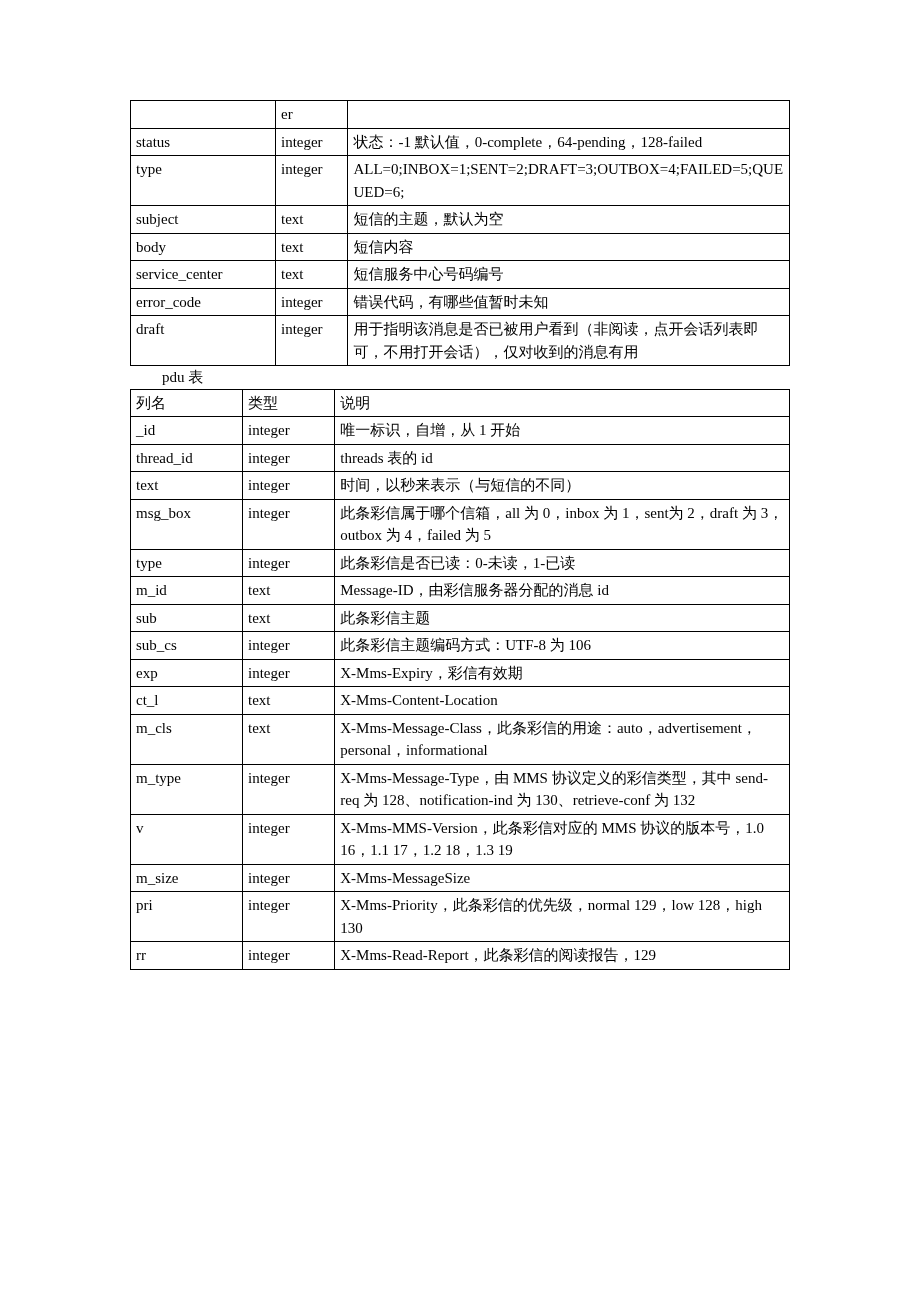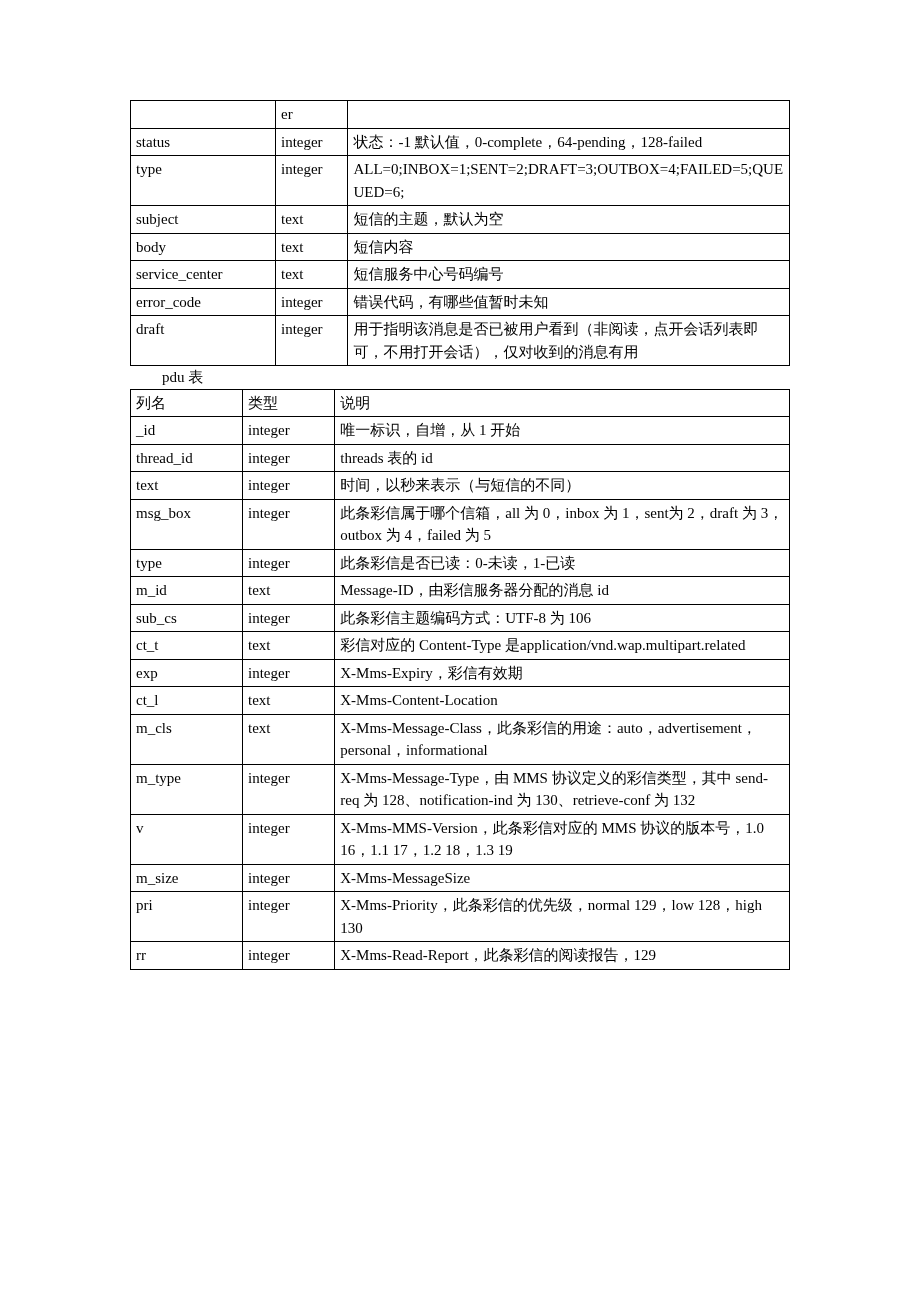--- a/index.html
+++ b/index.html
@@ -132,28 +132,28 @@
         <td>type</td>
         <td>integer</td>
         <td>此条彩信是否已读：0-未读，1-已读</td>
       </tr>
       <tr>
         <td>m_id</td>
         <td>text</td>
         <td>Message-ID，由彩信服务器分配的消息 id</td>
       </tr>
       <tr>
+        <td>sub</td>
+        <td>text</td>
+        <td>此条彩信主题</td>
+      </tr>
+      <tr>
         <td>sub_cs</td>
         <td>integer</td>
         <td>此条彩信主题编码方式：UTF-8 为 106</td>
-      </tr>
-      <tr>
-        <td>ct_t</td>
-        <td>text</td>
-        <td>彩信对应的 Content-Type 是application/vnd.wap.multipart.related</td>
       </tr>
       <tr>
         <td>exp</td>
         <td>integer</td>
         <td>X-Mms-Expiry，彩信有效期</td>
       </tr>
       <tr>
         <td>ct_l</td>
         <td>text</td>
         <td>X-Mms-Content-Location</td>

